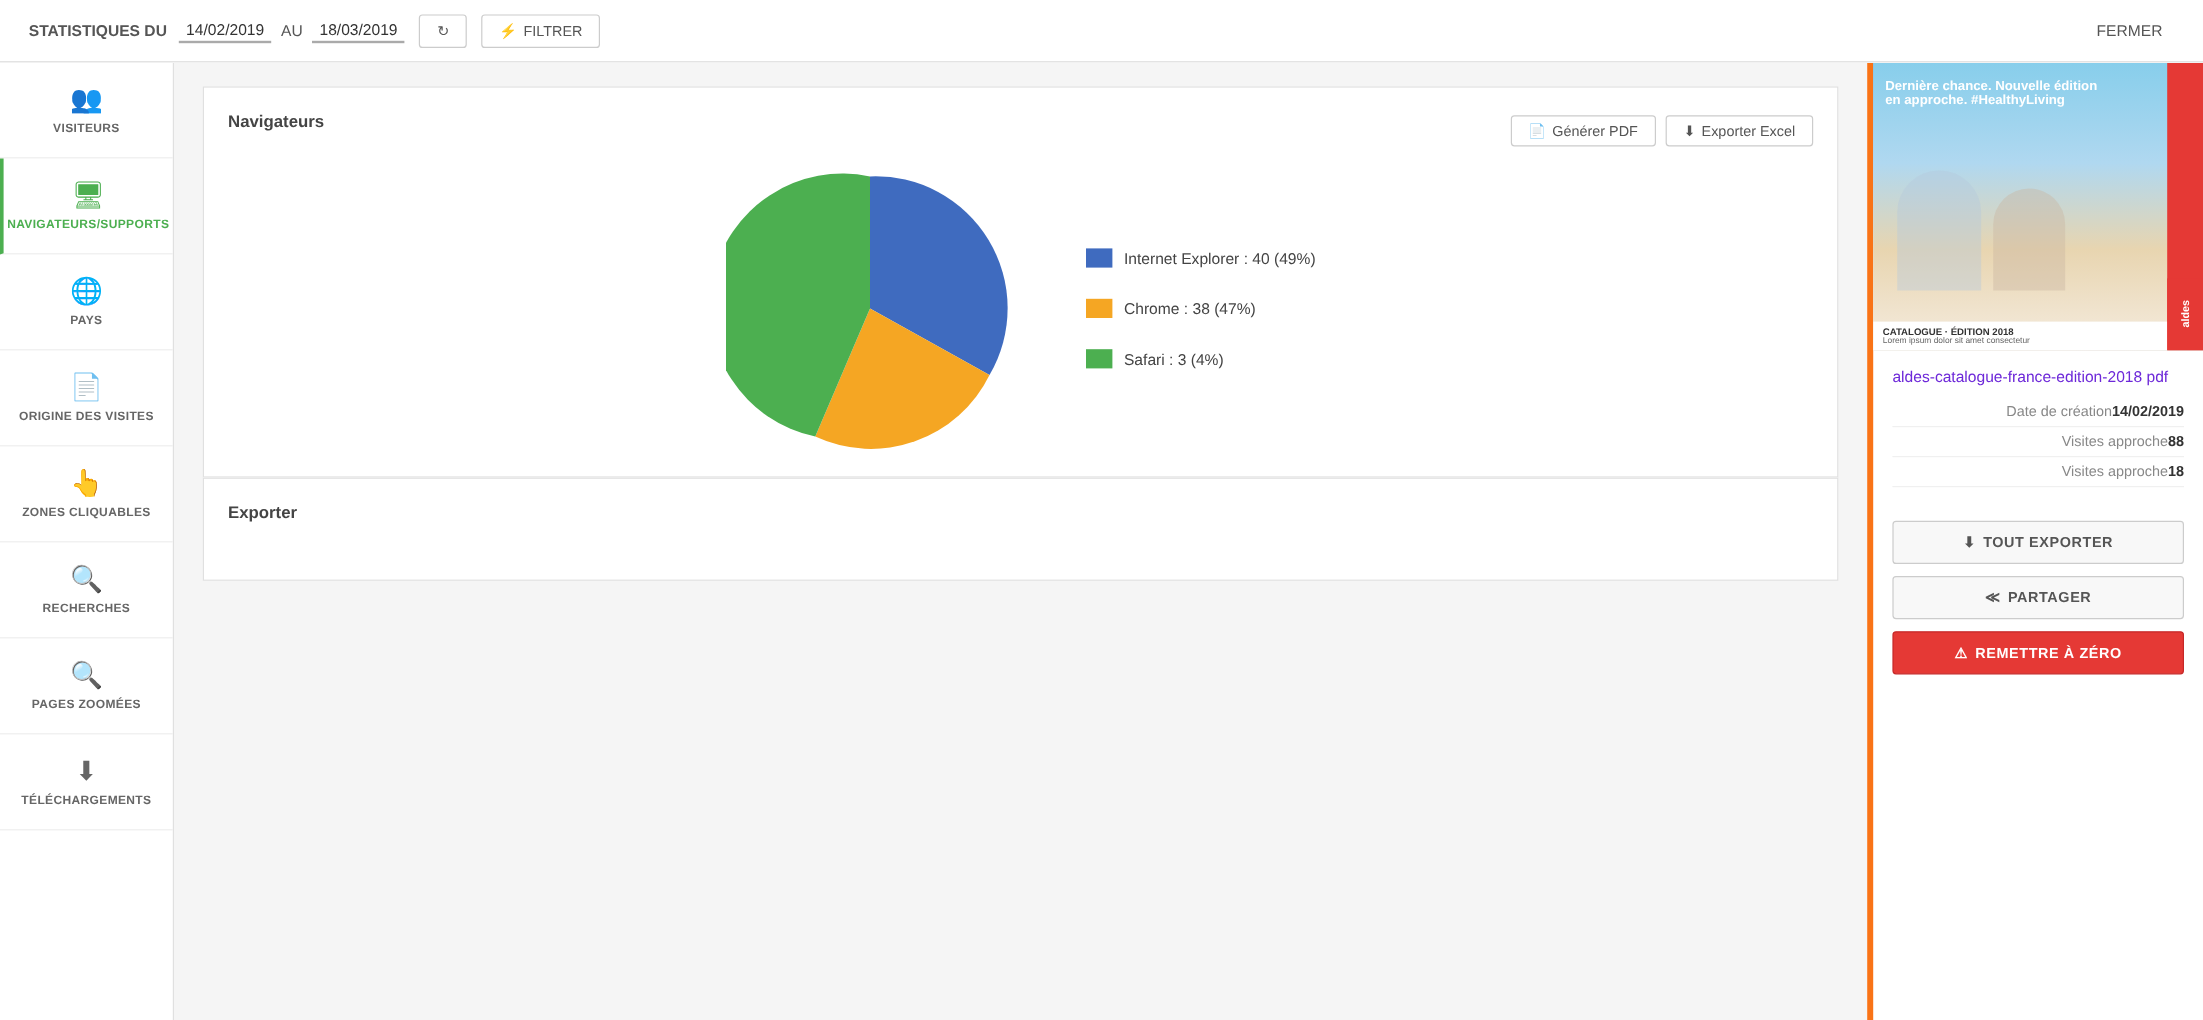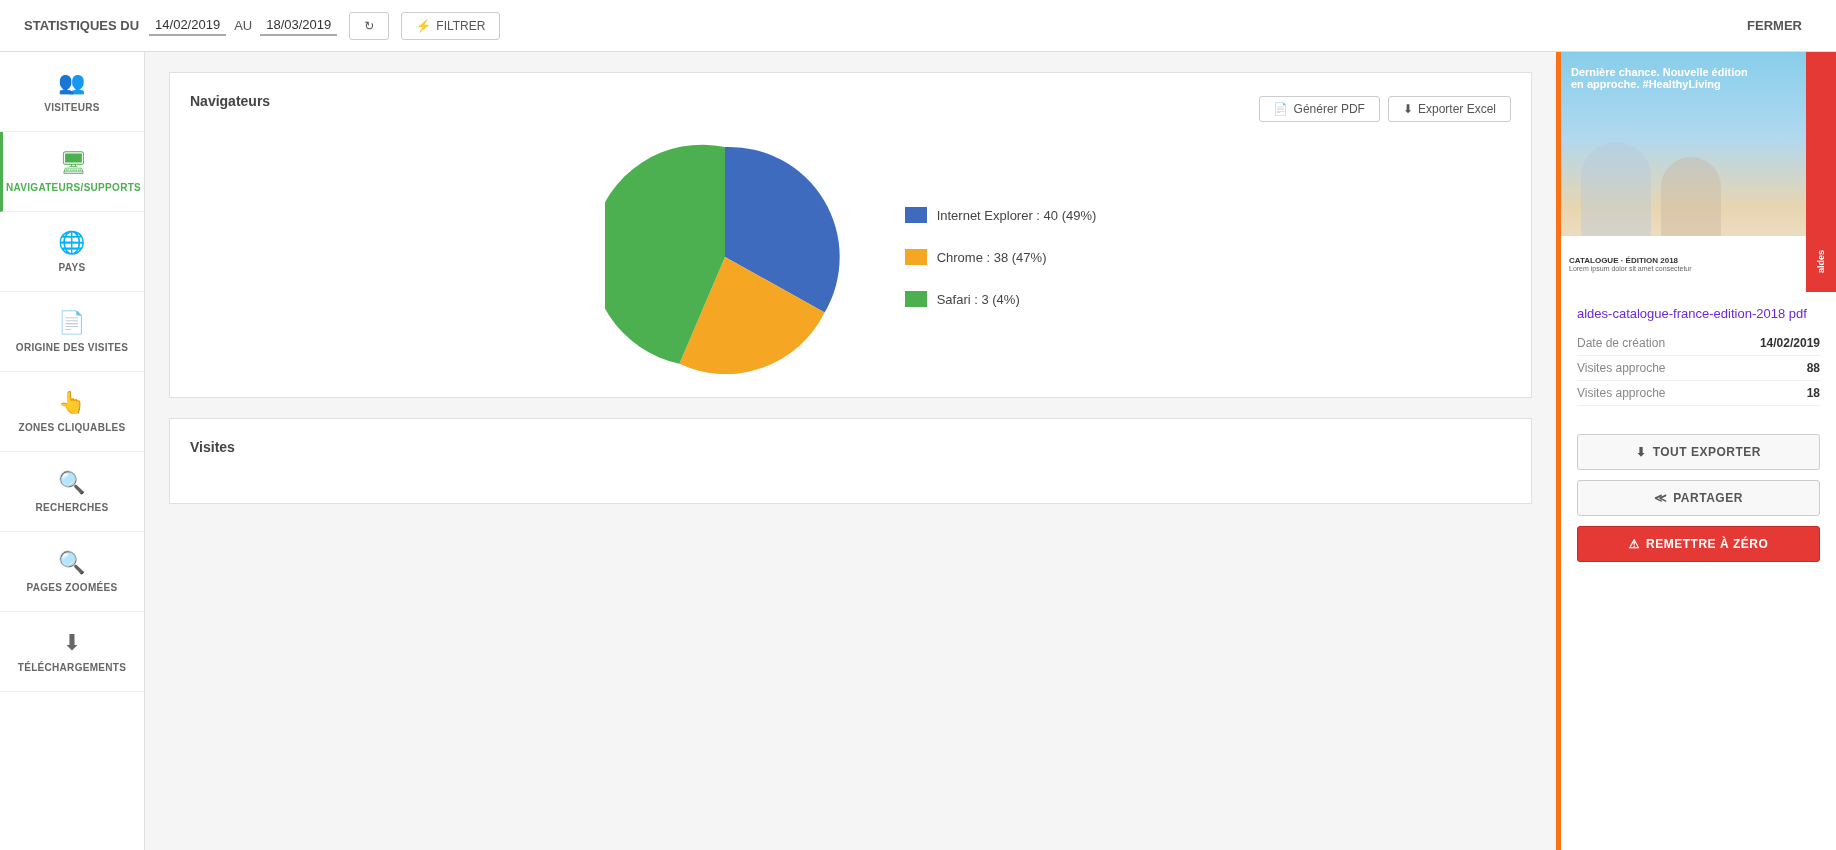--- a/index.html
+++ b/index.html
@@ -47,21 +47,21 @@
       align-items: center;
       gap: 5px;
     }
     .topbar-filter {
       background: #fff;
       border: 1px solid #ccc;
       color: #555;
     }
     .topbar-fermer {
       margin-left: auto;
-      font-weight: bold;
+      font-weight: normal;
       font-size: 13px;
       color: #555;
       cursor: pointer;
       padding: 6px 10px;
     }
 
     
     .layout {
       display: flex;
       margin-top: 52px;
@@ -137,21 +137,20 @@
       font-size: 12px;
       color: #555;
       display: flex;
       align-items: center;
       gap: 5px;
     }
 
     .chart-section {
       background: #fff;
       border: 1px solid #e0e0e0;
-      margin-bottom: 20px;
       padding: 20px;
     }
     .chart-row {
       display: flex;
       align-items: center;
       justify-content: center;
       gap: 60px;
     }
 
     
@@ -230,21 +229,21 @@
       padding: 14px 16px;
     }
     .catalog-name {
       font-size: 13px;
       color: #6d28d9;
       margin-bottom: 10px;
       font-weight: normal;
     }
     .info-row {
       display: flex;
-      justify-content: space-between;
+      justify-content: flex-end;
       padding: 5px 0;
       font-size: 12px;
       color: #555;
       border-bottom: 1px solid #f0f0f0;
     }
     .info-row-label { color: #888; }
     .info-row-value { font-weight: bold; color: #333; }
 
     .right-panel-buttons {
       padding: 14px 16px;
@@ -368,38 +367,38 @@
           <div class="legend-item">
             <div class="legend-color" style="background:#4caf50;"></div>
             <span>Safari : 3 (4%)</span>
           </div>
         </div>
       </div>
     </div>
 
     <div class="chart-section">
       <div class="section-header">
-        <span class="section-title">Visites</span>
+        <span class="section-title">Exporter</span>
       </div>
     </div>
 
   </main>
 
   <aside class="right-panel">
     <div class="right-panel-image">
       <div class="catalog-placeholder">
 
         <div style="position:absolute;top:0;left:0;right:0;height:100%;background:linear-gradient(180deg,#87ceeb 0%,#b0d8f0 35%,#e8d5b0 65%,#f5ece0 100%);"></div>
         <div class="catalog-red-bar"></div>
         <div class="hashtag-text">Dernière chance. Nouvelle édition<br>en approche. <strong>#HealthyLiving</strong></div>
         <div style="position:absolute;bottom:50px;left:20px;display:flex;gap:10px;">
           <div style="width:70px;height:100px;background:rgba(180,200,220,0.4);border-radius:40px 40px 0 0;"></div>
           <div style="width:60px;height:85px;background:rgba(200,180,160,0.4);border-radius:40px 40px 0 0;margin-top:15px;"></div>
         </div>
-        <div style="position:absolute;bottom:0;left:0;right:30px;background:#fff;padding:20px 8px;">
+        <div style="position:absolute;bottom:0;left:0;right:30px;background:#fff;padding:4px 8px;">
           <div style="font-size:8px;font-weight:bold;color:#333;">CATALOGUE · ÉDITION 2018</div>
           <div style="font-size:7px;color:#666;">Lorem ipsum dolor sit amet consectetur</div>
         </div>
         <div style="position:absolute;bottom:0;right:0;width:30px;background:#e53935;display:flex;align-items:center;justify-content:center;height:60px;">
           <span style="color:#fff;font-size:9px;font-weight:bold;writing-mode:vertical-rl;transform:rotate(180deg);">aldes</span>
         </div>
       </div>
     </div>
 
     <div class="right-panel-info">

